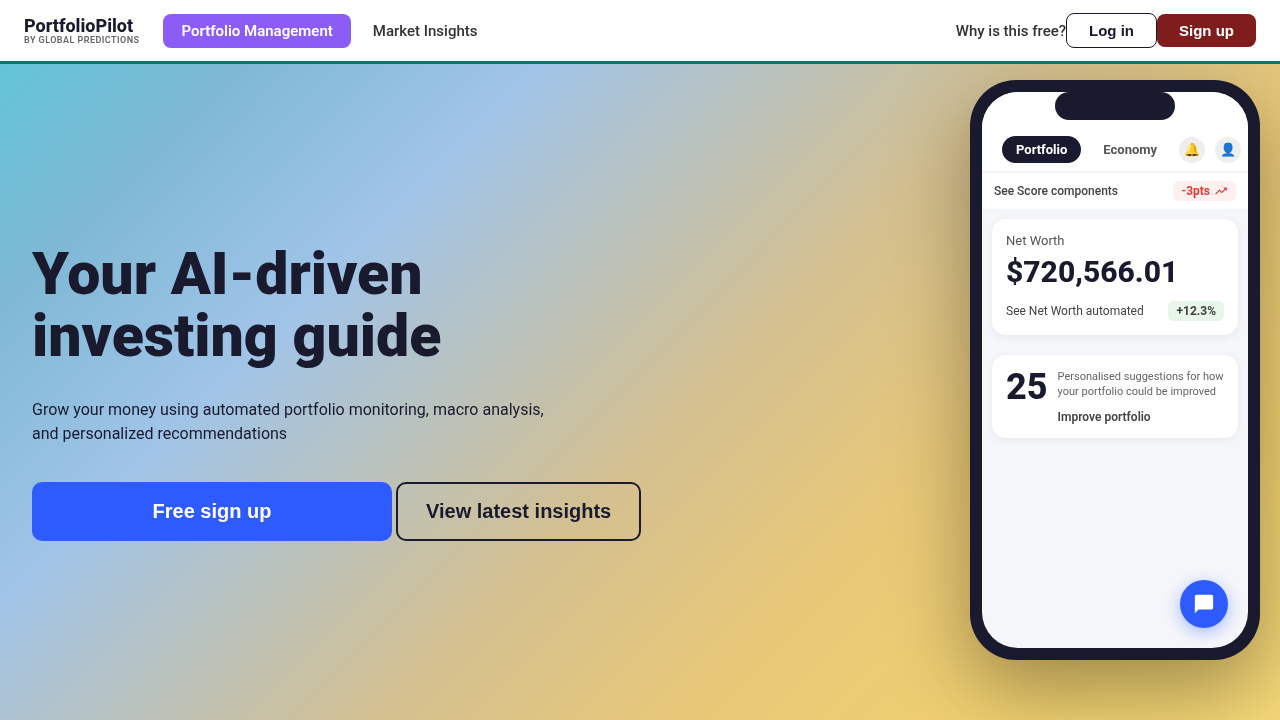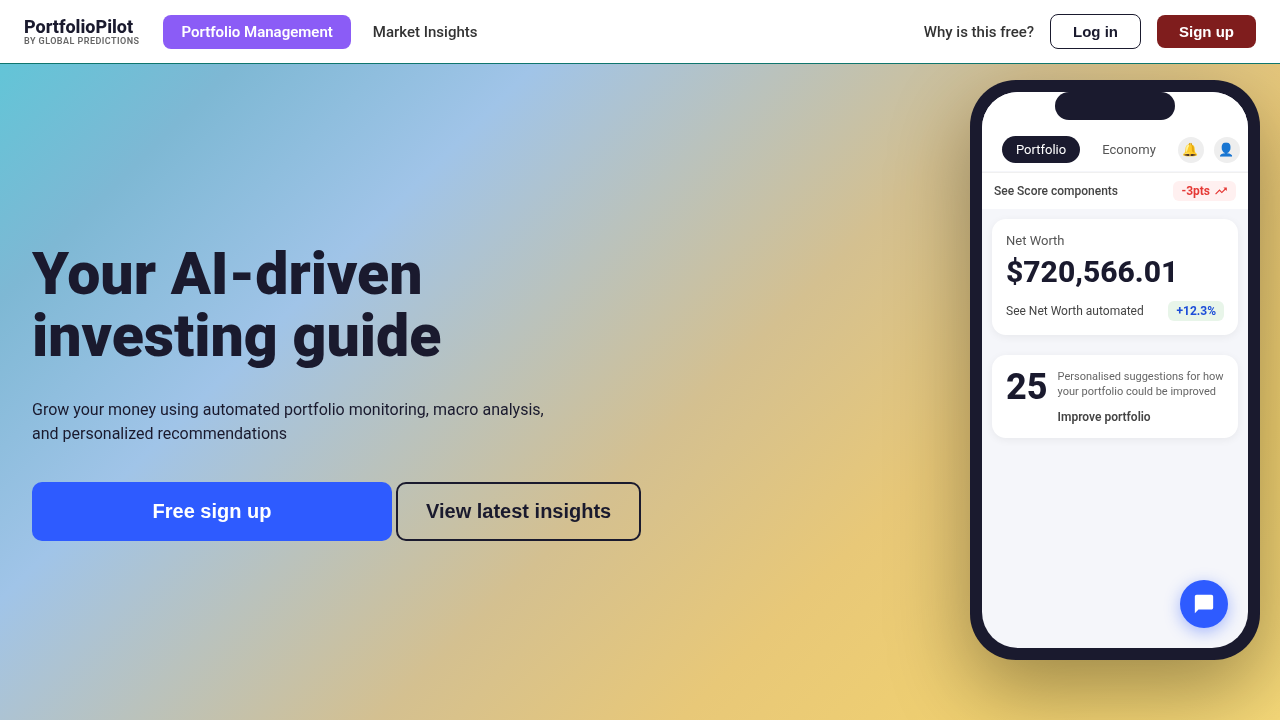--- a/index.html
+++ b/index.html
@@ -16,21 +16,21 @@
       position: fixed;
       top: 0;
       left: 0;
       right: 0;
       height: 64px;
       background: white;
       display: flex;
       align-items: center;
       padding: 0 24px;
       z-index: 100;
-      border-bottom: 1px solid #0f766e;
+      border-bottom: 3px solid #0f766e;
     }
 
     .nav-logo {
       display: flex;
       flex-direction: column;
       margin-right: 24px;
     }
 
     .nav-logo-title {
       font-size: 18px;
@@ -67,21 +67,20 @@
       color: #333;
       padding: 8px 18px;
       font-size: 15px;
       font-weight: 500;
       cursor: pointer;
     }
 
     .nav-right {
       display: flex;
       align-items: center;
-      gap: 16px;
     }
 
     .nav-why {
       font-size: 15px;
       color: #333;
       font-weight: 500;
       cursor: pointer;
     }
 
     .btn-login {
@@ -232,21 +231,21 @@
       display: block;
       height: 2px;
       background: #555;
       border-radius: 2px;
     }
 
     .app-tab {
       padding: 6px 14px;
       border-radius: 20px;
       font-size: 13px;
-      font-weight: 400;
+      font-weight: 700;
     }
 
     .app-tab-active {
       background: #1a1a2e;
       color: white;
     }
 
     .app-tab-inactive {
       color: #555;
     }
@@ -325,21 +324,21 @@
       justify-content: space-between;
     }
 
     .nw-breakdown-label {
       font-size: 12px;
       color: #444;
     }
 
     .nw-green-badge {
       background: #e8f5e9;
-      color: #1d4ed8;
+      color: #404040;
       font-size: 12px;
       font-weight: 700;
       padding: 3px 8px;
       border-radius: 6px;
     }
 
     
     .rec-card {
       background: white;
       margin: 0 10px;

